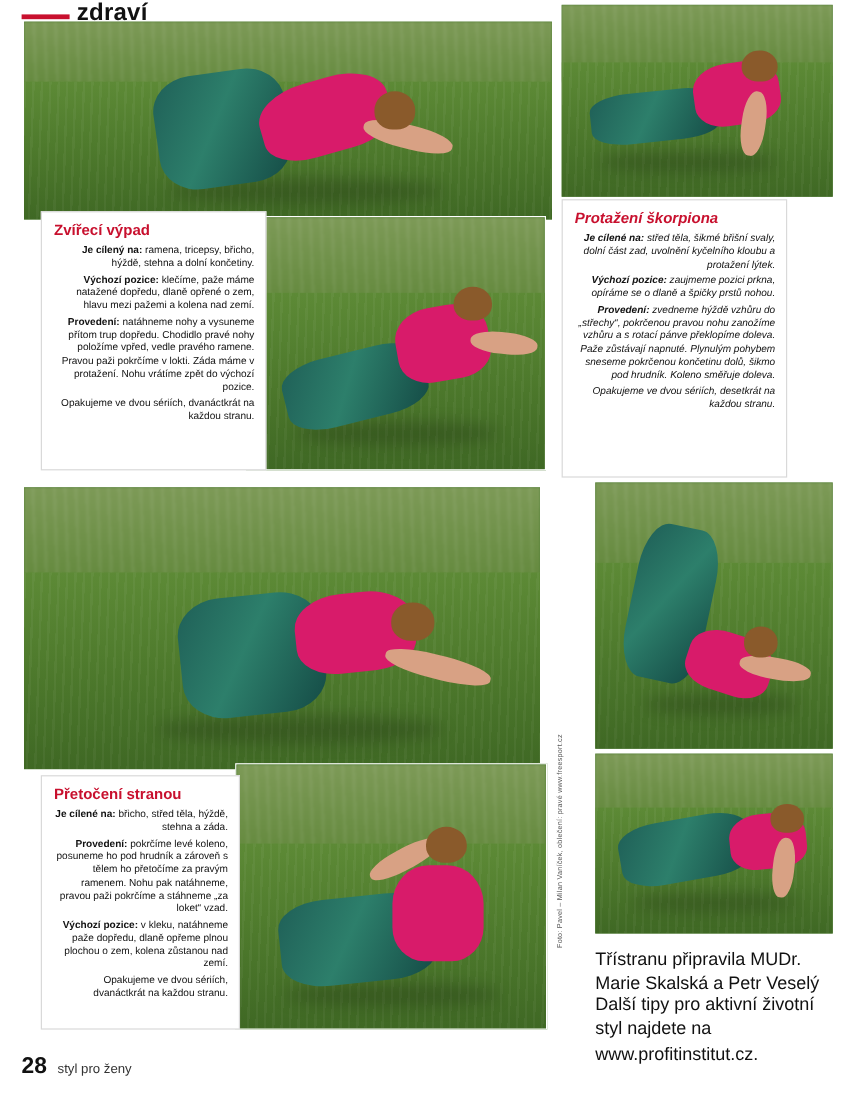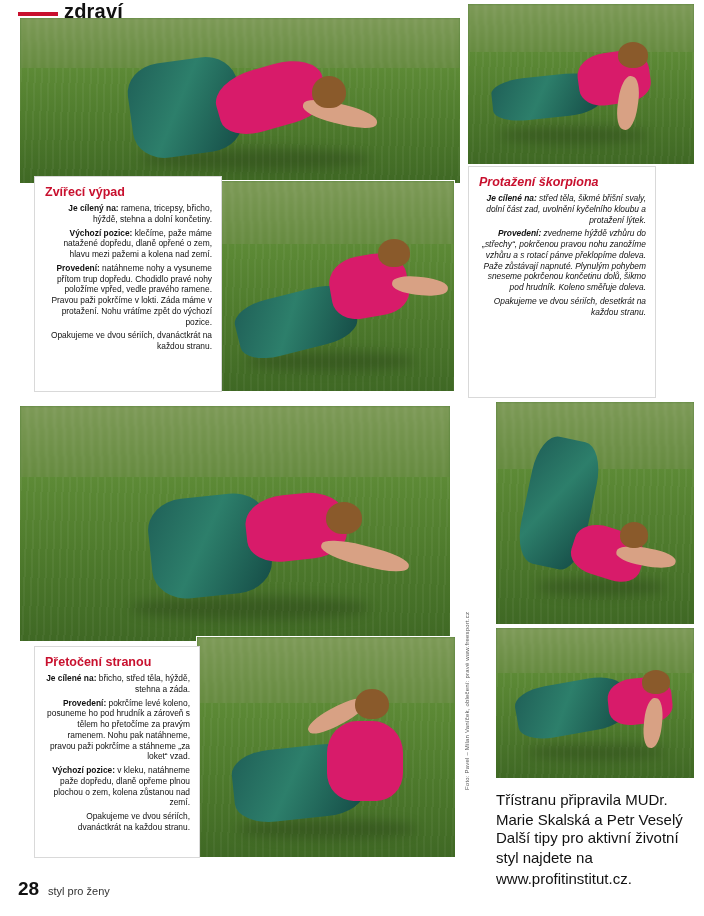--- a/index.html
+++ b/index.html
@@ -174,20 +174,21 @@
     <h3>Zvířecí výpad</h3>
     <p><b>Je cílený na:</b> ramena, tricepsy, břicho, hýždě, stehna a dolní končetiny.</p>
     <p><b>Výchozí pozice:</b> klečíme, paže máme natažené dopředu, dlaně opřené o zem, hlavu mezi pažemi a kolena nad zemí.</p>
     <p><b>Provedení:</b> natáhneme nohy a vysuneme přítom trup dopředu. Chodidlo pravé nohy položíme vpřed, vedle pravého ramene. Pravou paži pokrčíme v lokti. Záda máme v protažení. Nohu vrátíme zpět do výchozí pozice.</p>
     <p>Opakujeme ve dvou sériích, dvanáctkrát na každou stranu.</p>
   </div>
 
   <div class="card" style="left:468px; top:166px; width:188px; height:232px;font-style:italic;">
     <h3>Protažení škorpiona</h3>
     <p><b>Je cílené na:</b> střed těla, šikmé břišní svaly, dolní část zad, uvolnění kyčelního kloubu a protažení lýtek.</p>
+    <p><b>Výchozí pozice:</b> zaujmeme pozici prkna, opíráme se o dlaně a špičky prstů nohou.</p>
     <p><b>Provedení:</b> zvedneme hýždě vzhůru do „střechy“, pokrčenou pravou nohu zanožíme vzhůru a s rotací pánve překlopíme doleva. Paže zůstávají napnuté. Plynulým pohybem sneseme pokrčenou končetinu dolů, šikmo pod hrudník. Koleno směřuje doleva.</p>
     <p>Opakujeme ve dvou sériích, desetkrát na každou stranu.</p>
   </div>
 
   <div class="photo" style="left:496px; top:402px; width:198px; height:222px;">
     <div class="blur-top"></div>
     <div class="grass"></div>
     <div class="shadow" style="left:40px; top:176px; width:130px; height:18px;"></div>
     <div class="fig legs-teal" style="left:30px; top:36px; width:66px; height:130px; transform:rotate(12deg);"></div>
     <div class="fig top-pink" style="left:76px; top:126px; width:72px; height:50px; transform:rotate(18deg);"></div>

